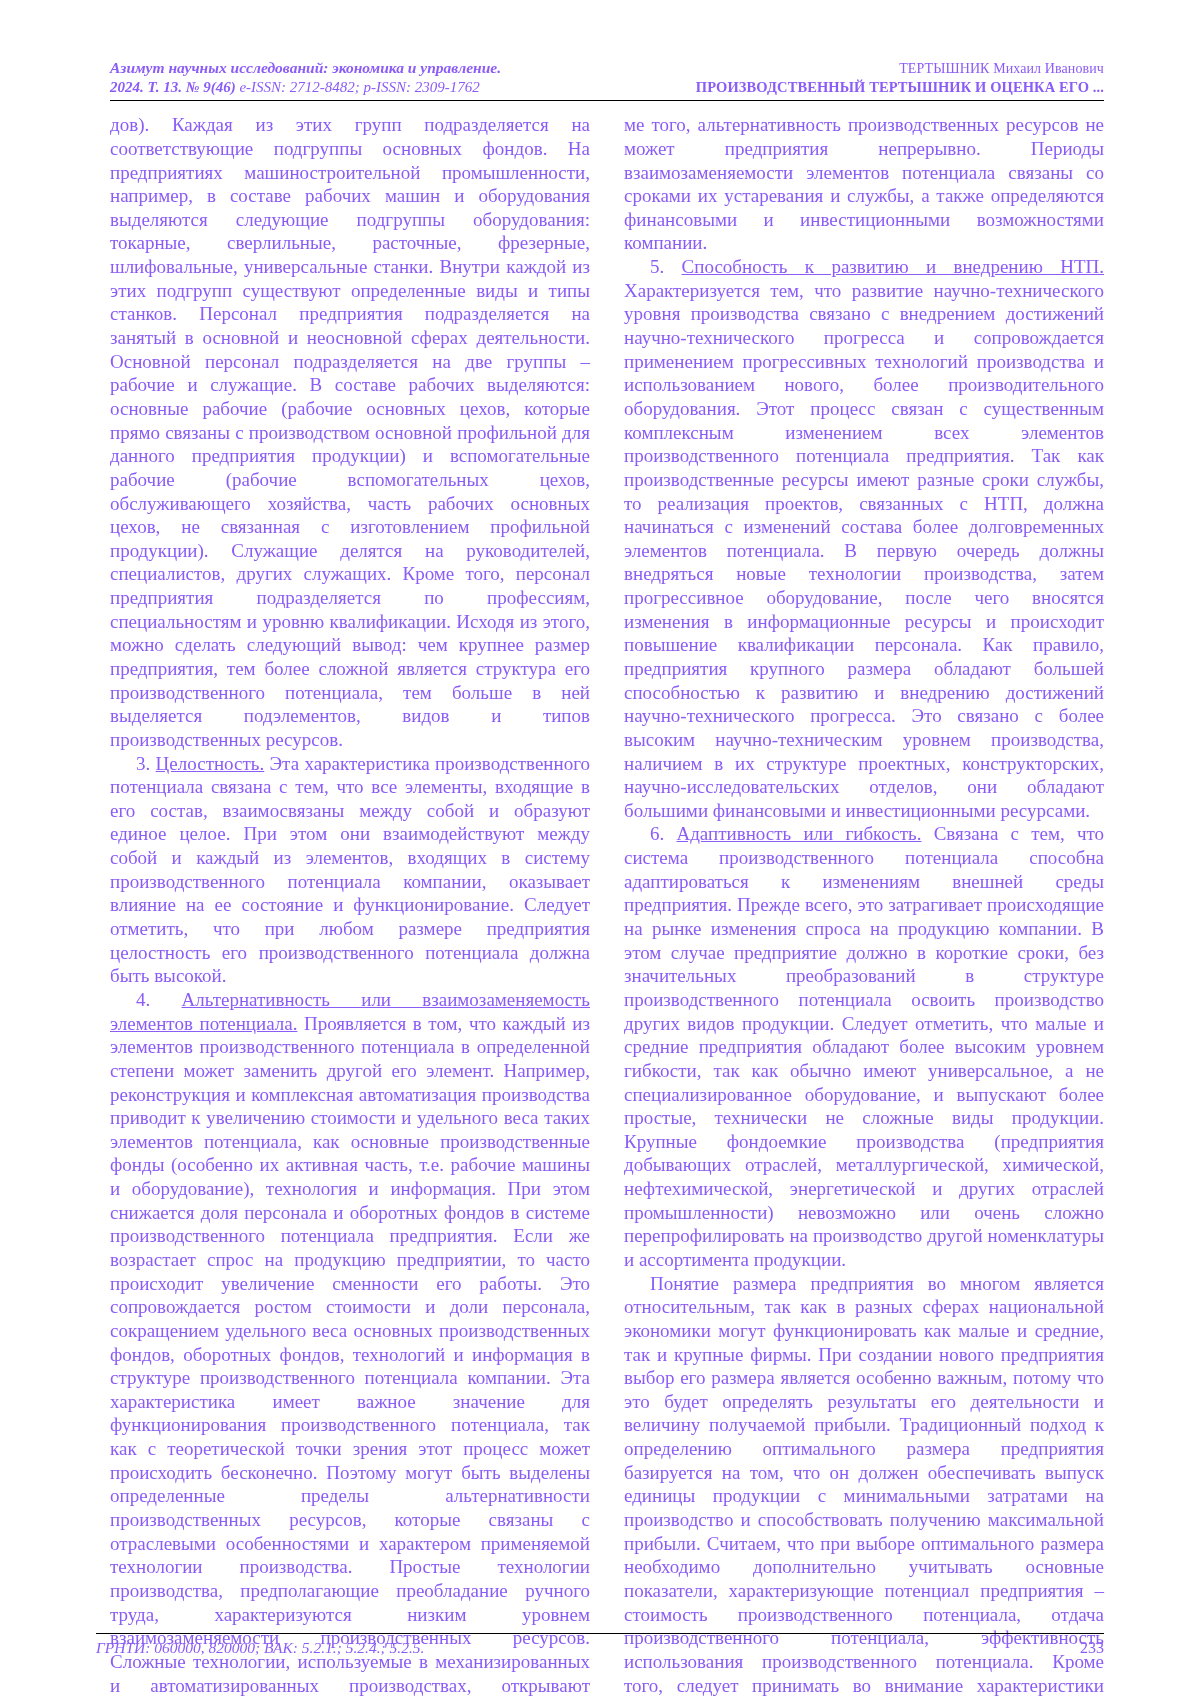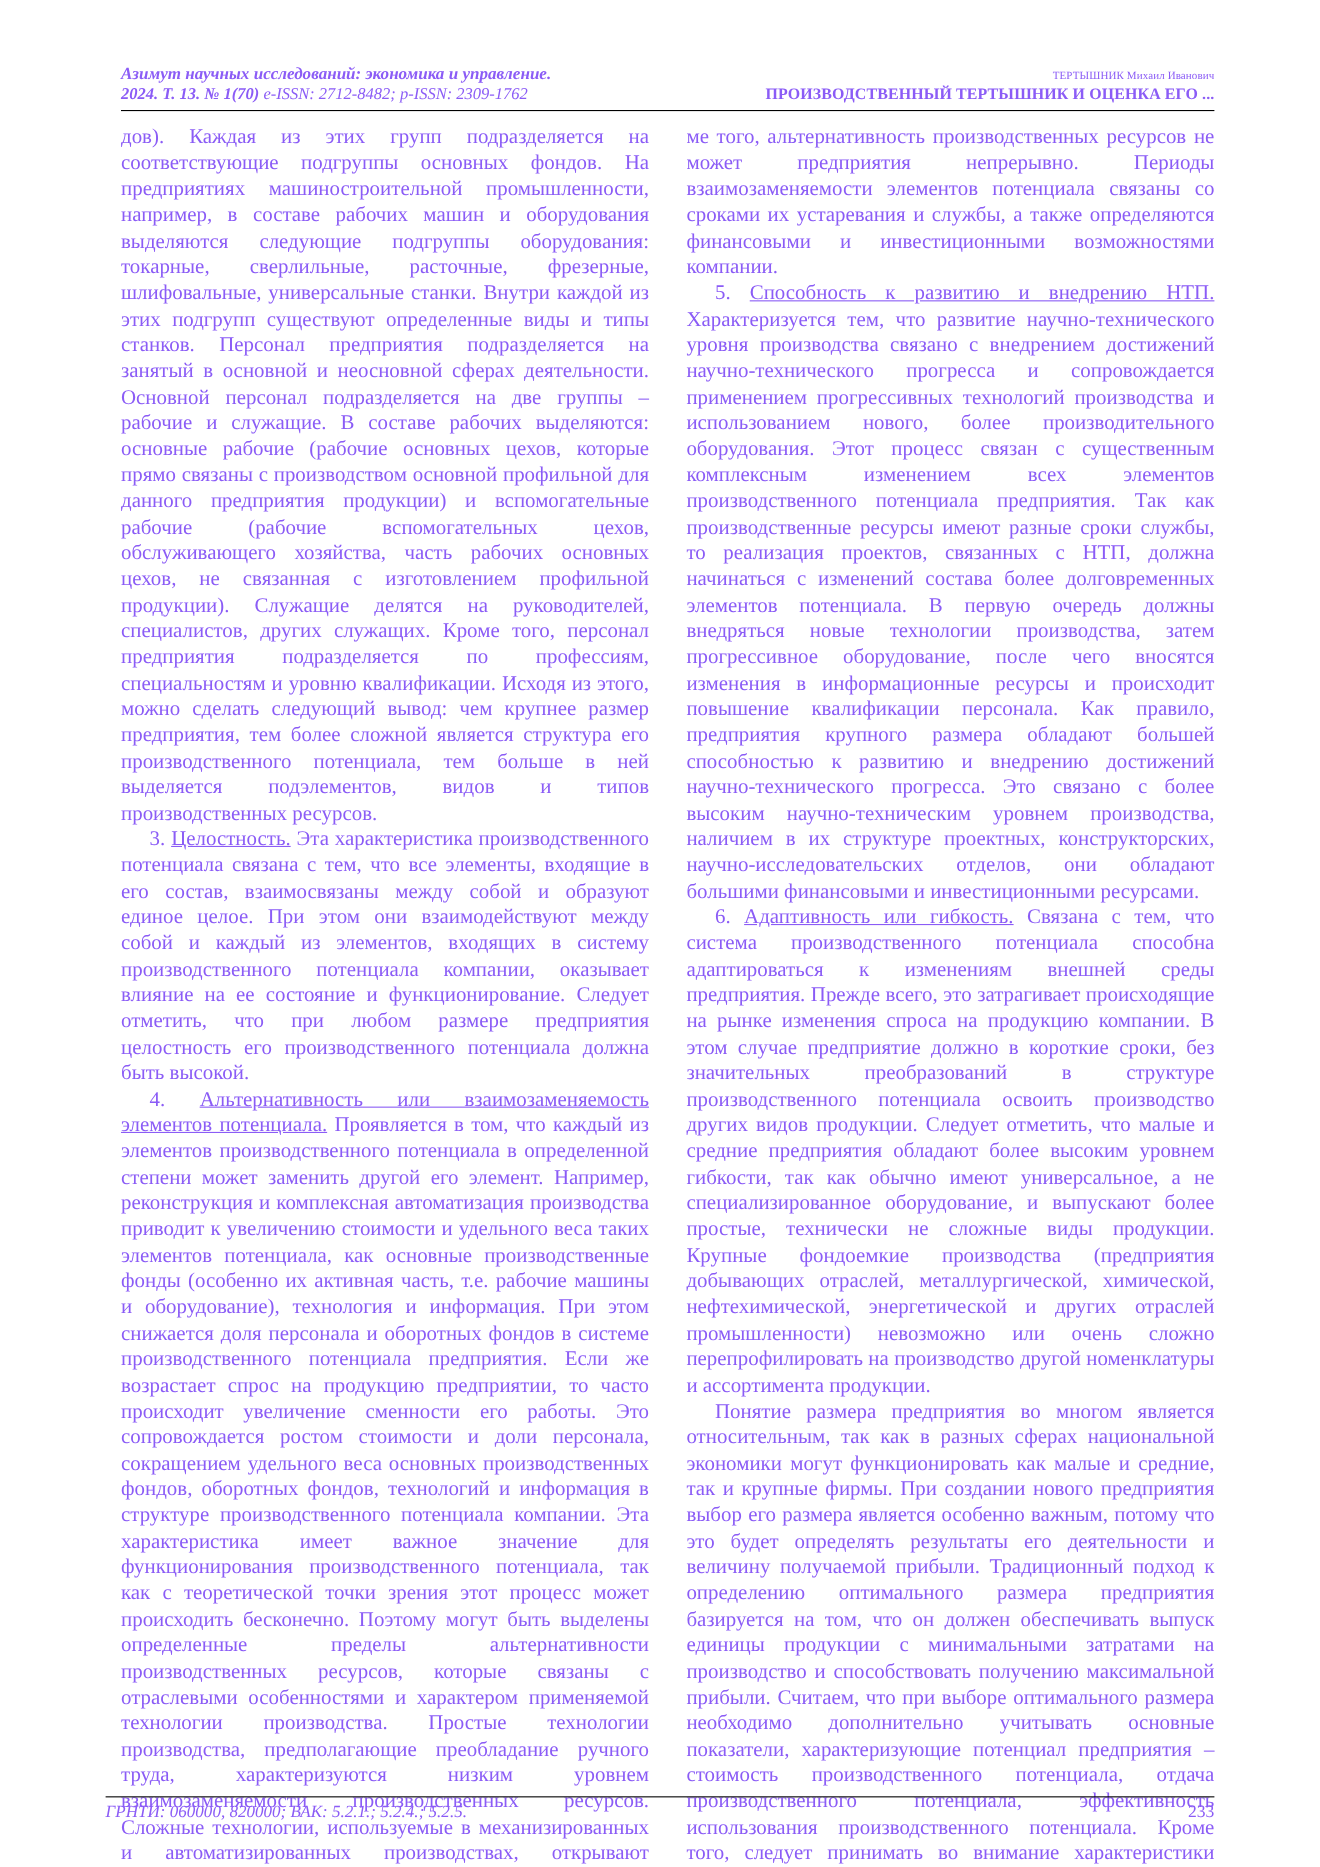--- a/index.html
+++ b/index.html
@@ -41,21 +41,21 @@
   .rh-left-2 {
     font-weight: bold;
     font-style: italic;
     font-size: 15px;
   }
   .rh-left-2 .issn {
     font-weight: normal;
     font-style: italic;
   }
   .rh-right-1 {
-    font-size: 10px;
+    font-size: 14px;
     letter-spacing: .1px;
   }
   .rh-right-2 {
     font-weight: bold;
     font-size: 14.5px;
     letter-spacing: .1px;
   }
   
   .columns {
     display: flex;
@@ -99,21 +99,21 @@
 
 <div class="page">
 
   <div class="running-head">
     <div class="rh-row">
       <span class="rh-left-1">Азимут научных исследований: экономика и управление.</span>
       <span class="rh-right-1">ТЕРТЫШНИК Михаил Иванович</span>
     </div>
     <div class="rh-row">
       <span class="rh-left-2">
-        <span>2024. Т. 13. № 1(70)</span>
+        <span>2024. Т. 13. № 9(46)</span>
         <span class="issn">e-ISSN: 2712-8482; p-ISSN: 2309-1762</span>
       </span>
       <span class="rh-right-2">ПРОИЗВОДСТВЕННЫЙ ТЕРТЫШНИК И ОЦЕНКА ЕГО ...</span>
     </div>
   </div>
 
   <div class="columns">
 
     <div class="col">
       <p class="cont">дов). Каждая из этих групп подразделяется на соответствующие подгруппы основных фондов. На предприятиях машиностроительной промышленности, например, в составе рабочих машин и оборудования выделяются следующие подгруппы оборудования: токарные, сверлильные, расточные, фрезерные, шлифовальные, универсальные станки. Внутри каждой из этих подгрупп существуют определенные виды и типы станков. Персонал предприятия подразделяется на занятый в основной и неосновной сферах деятельности. Основной персонал подразделяется на две группы – рабочие и служащие. В составе рабочих выделяются: основные рабочие (рабочие основных цехов, которые прямо связаны с производством основной профильной для данного предприятия продукции) и вспомогательные рабочие (рабочие вспомогательных цехов, обслуживающего хозяйства, часть рабочих основных цехов, не связанная с изготовлением профильной продукции). Служащие делятся на руководителей, специалистов, других служащих. Кроме того, персонал предприятия подразделяется по профессиям, специальностям и уровню квалификации. Исходя из этого, можно сделать следующий вывод: чем крупнее размер предприятия, тем более сложной является структура его производственного потенциала, тем больше в ней выделяется подэлементов, видов и типов производственных ресурсов.</p>

